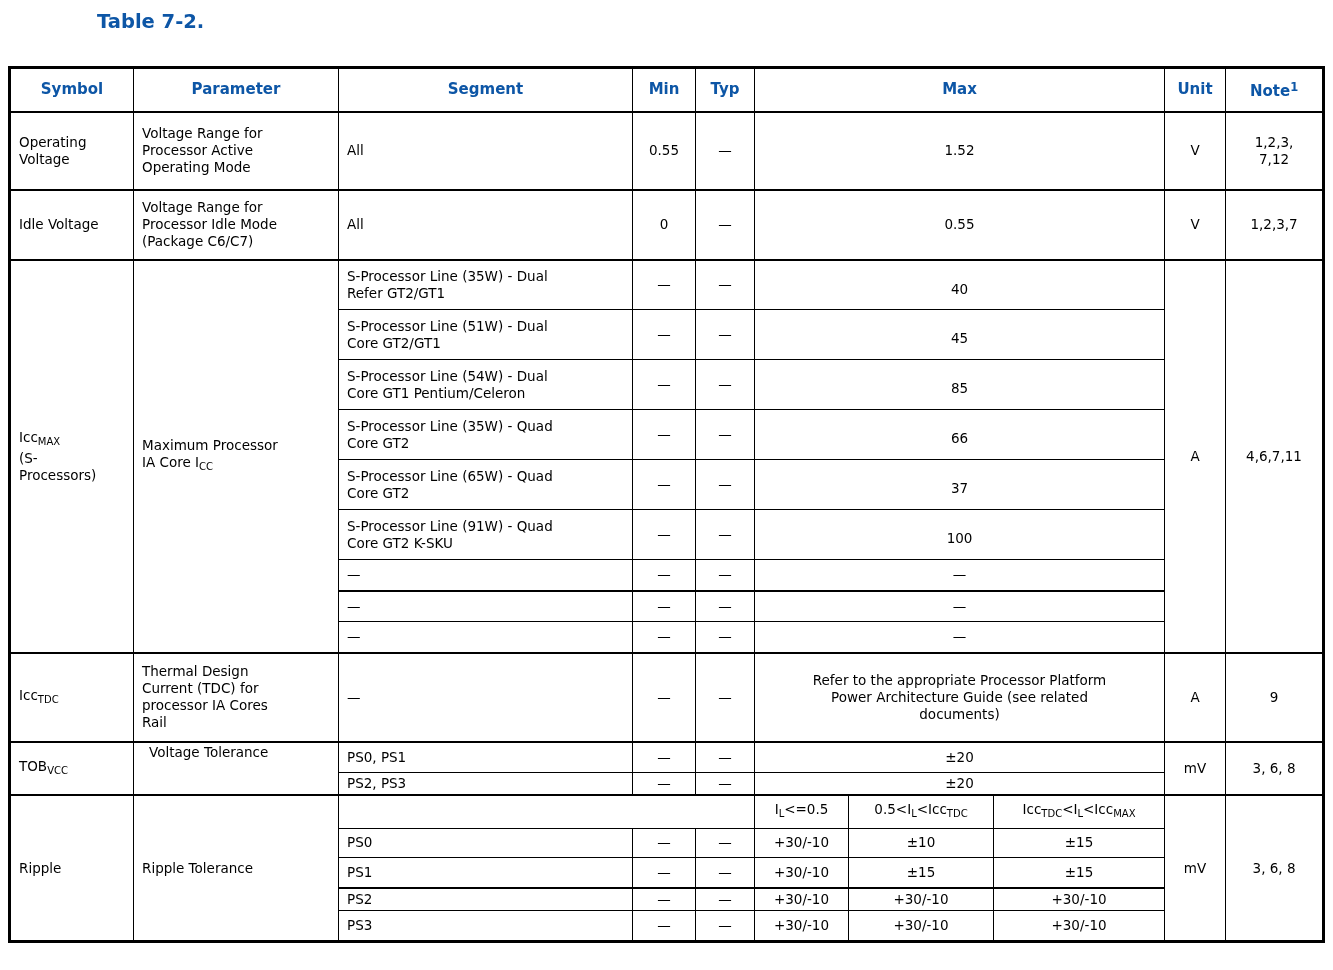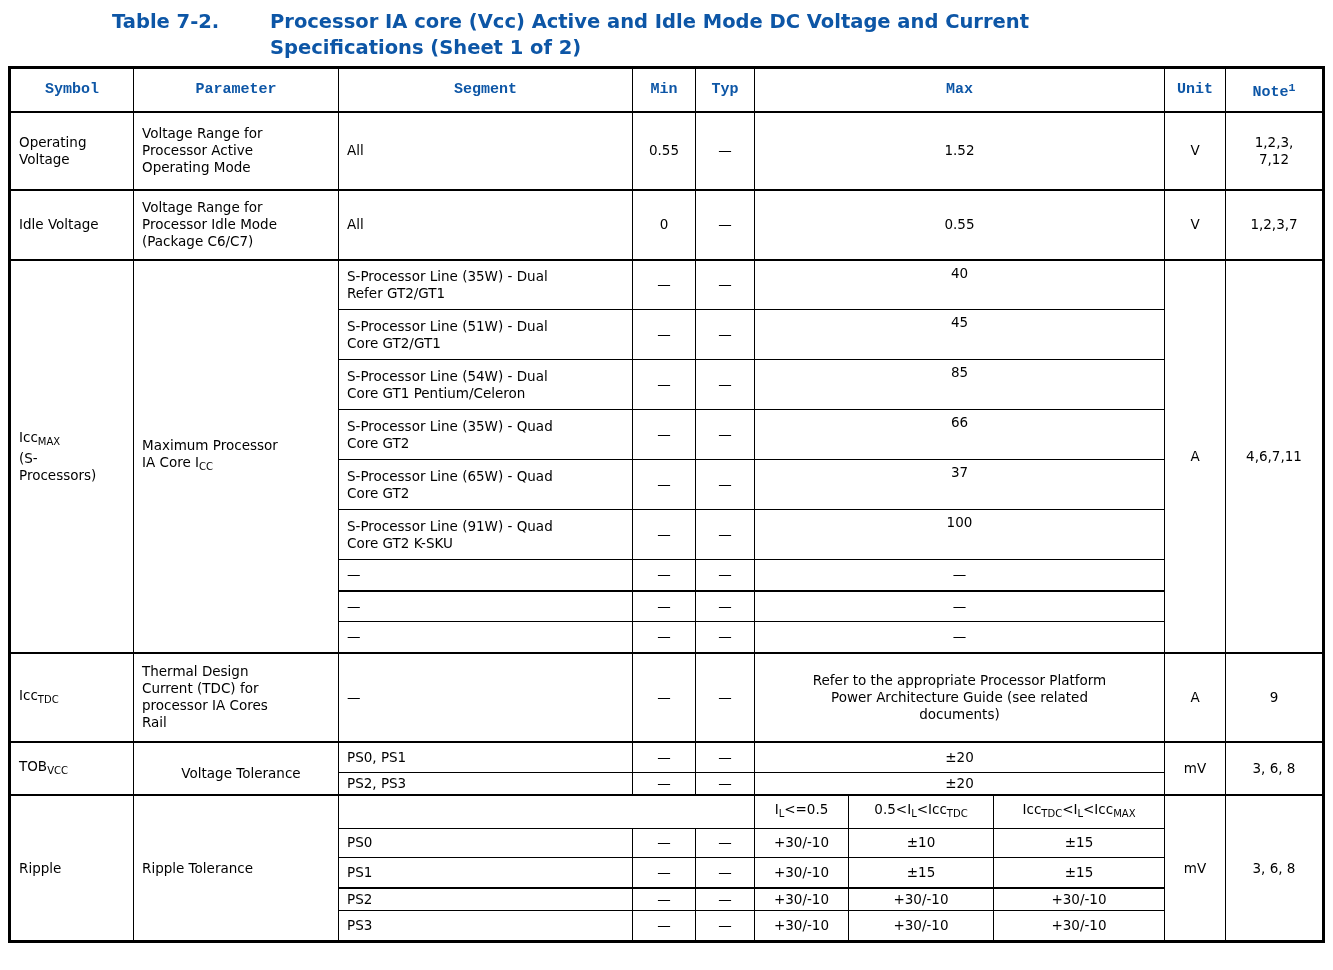--- a/index.html
+++ b/index.html
@@ -10,60 +10,57 @@
     -webkit-font-smoothing:antialiased;
   }
   .page{position:relative;width:1333px;height:970px;overflow:hidden;}
 
   
   .doc-title{
     position:absolute;left:97px;top:9px;
     display:flex;align-items:flex-start;
     color:#0d56a6;font-weight:bold;font-size:19.5px;line-height:26px;
   }
-  .doc-title .tlabel{width:158px;flex:none;margin-left:15px;}
+  .doc-title .tlabel{width:158px;flex:none;}
   .doc-title .ttext{white-space:pre-line;}
 
   
   table.spec{
     position:absolute;left:8px;top:66px;
     width:1314px;
     border-collapse:collapse;table-layout:fixed;
     border:3px solid #000;
   }
   td,th{
     border:1px solid #000;
     font-size:13.5px;line-height:17px;
     padding:2px 5px;
     vertical-align:middle;text-align:center;
     overflow:hidden;
     word-wrap:break-word;
   }
   th{
     color:#0d56a6;font-weight:bold;font-size:15px;
     padding:2px 2px;
-    font-family:Liberation Mono, monospace;
   }
   tr.b > td, tr.b > th{border-top:2.5px solid #000;}
   .l{text-align:left;padding-left:8px;}
-  .vtop{vertical-align:top;padding-top:4px;}
-  .ind{padding-left:15px;padding-top:22px;text-align:center;}
+  .vtop{vertical-align:top;padding-top:20px;}
+  .ind{padding-left:15px;padding-top:1px;}
   .pl{white-space:pre-line;}
   .sb{font-size:10px;vertical-align:-3px;}
   .sp{font-size:11.5px;vertical-align:5px;}
 </style>
 </head>
 <body>
 
 <div class="page">
 
   <div class="doc-title">
     <div class="tlabel">Table 7-2.</div>
-    <div class="ttext">Processor IA core (Vcc) Active and Idle Mode DC Voltage and Current
-Specifications (Sheet 1 of 2)</div>
   </div>
 
   <table class="spec">
     <colgroup>
       <col style="width:124px">
         <col style="width:205px">
         <col style="width:294px">
       <col style="width:63px">
         <col style="width:59px">
       <col style="width:94px">

